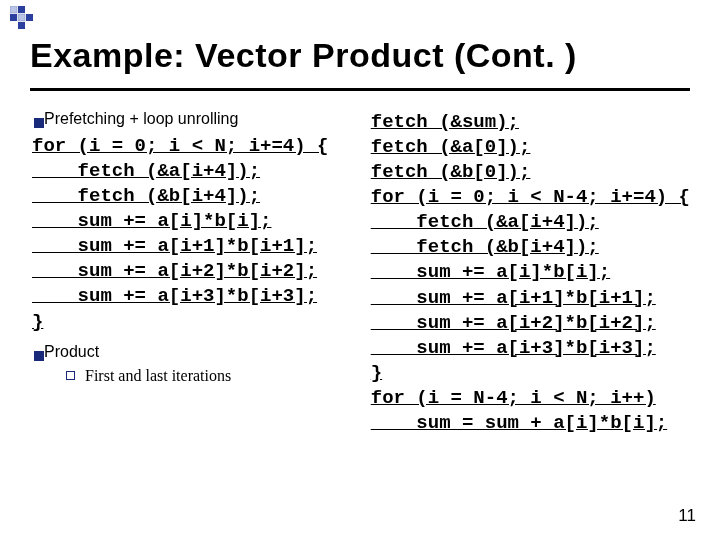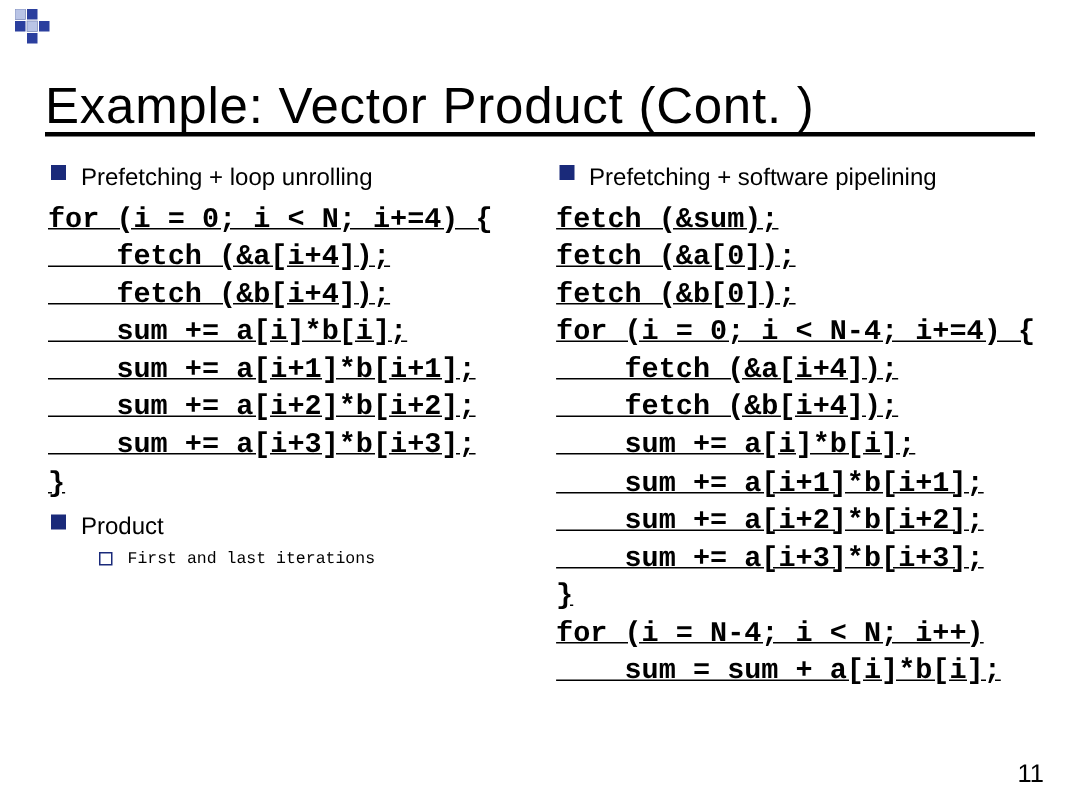--- a/index.html
+++ b/index.html
@@ -13,24 +13,24 @@
     overflow: hidden;
   }
   .logo {
     position: absolute;
     top: 6px;
     left: 10px;
   }
   .logo svg { display: block; }
   .title {
     position: absolute;
-    top: 52px;
+    top: 36px;
     left: 30px;
     font-size: 34px;
-    font-weight: 400;
+    font-weight: 700;
     letter-spacing: 0.5px;
   }
   .title-rule {
     position: absolute;
     top: 88px;
     left: 30px;
     width: 660px;
     height: 0;
     border-top: 3px solid #000;
   }
@@ -40,22 +40,21 @@
     left: 30px;
     width: 660px;
     display: flex;
     gap: 20px;
   }
   .col {
     flex: 1;
   }
   .bullet-row {
     display: flex;
-    align-items: flex-start;
-    gap: 10px;
+    align-items: flex-end;
     margin-bottom: 6px;
   }
   .sq {
     width: 10px;
     height: 10px;
     background: #1a2a7a;
     flex: none;
     margin-left: 4px;
   }
   .bullet-text {
@@ -69,22 +68,22 @@
     margin: 4px 0 4px 36px;
   }
   .open-sq {
     width: 9px;
     height: 9px;
     border: 1.5px solid #1a2a7a;
     background: #fff;
     flex: none;
   }
   .sub-text {
-    font-size: 11px;
-    font-family: Liberation Mono, monospace;
+    font-size: 16px;
+    font-family: Liberation Serif, serif;
   }
   pre.code {
     font-family: "Courier New", Courier, monospace;
     font-size: 19px;
     line-height: 1.32;
     white-space: pre;
     font-weight: bold;
     margin-left: 2px;
     margin-bottom: 8px;
     text-decoration: underline;
@@ -133,24 +132,20 @@
       <span class="sq"></span>
       <span class="bullet-text">Product</span>
     </div>
     <div class="sub-row">
       <span class="open-sq"></span>
       <span class="sub-text">First and last iterations</span>
     </div>
   </div>
 
   <div class="col">
-    <div class="bullet-row">
-      <span class="sq"></span>
-      <span class="bullet-text">Prefetching + software pipelining</span>
-    </div>
     <pre class="code">fetch (&amp;sum);
 fetch (&amp;a[0]);
 fetch (&amp;b[0]);
 for (i = 0; i &lt; N-4; i+=4) {
     fetch (&amp;a[i+4]);
     fetch (&amp;b[i+4]);
     sum += a[i]*b[i];
     sum += a[i+1]*b[i+1];
     sum += a[i+2]*b[i+2];
     sum += a[i+3]*b[i+3];

